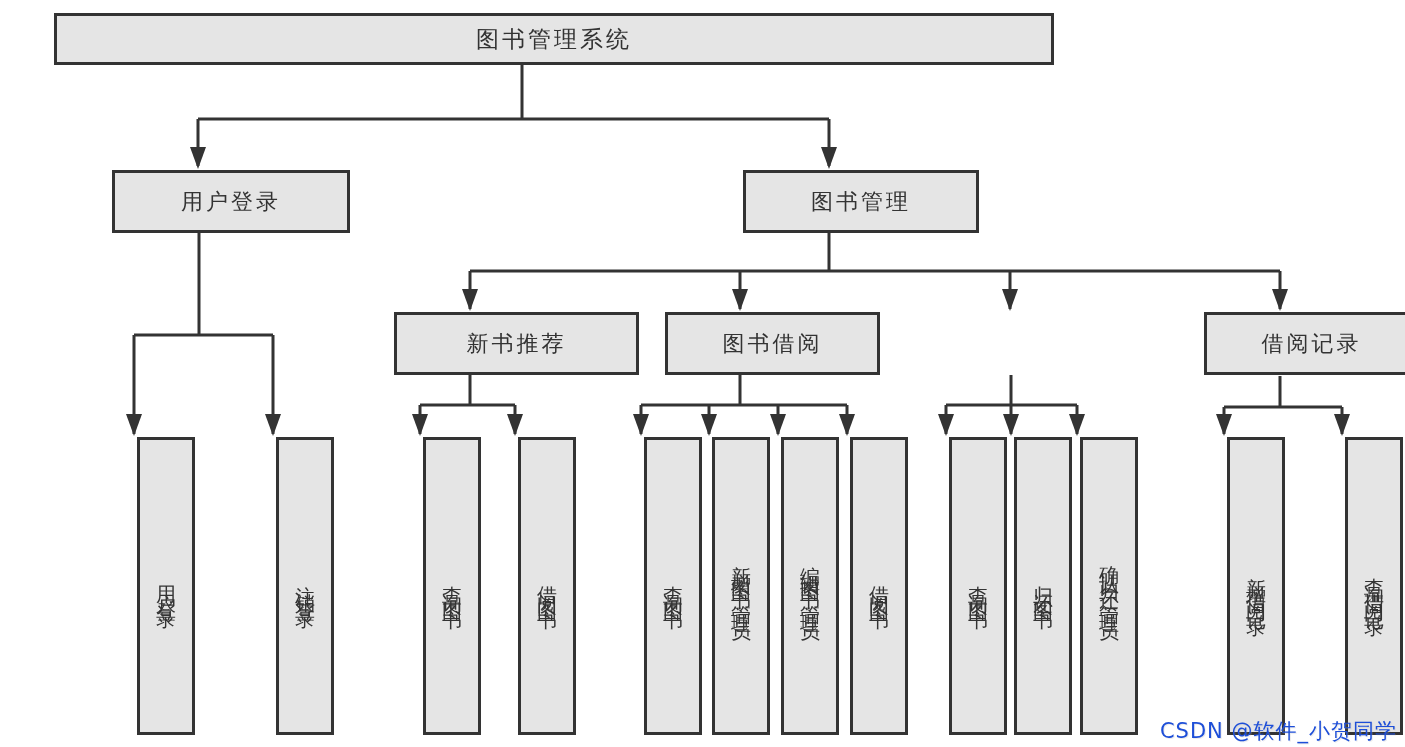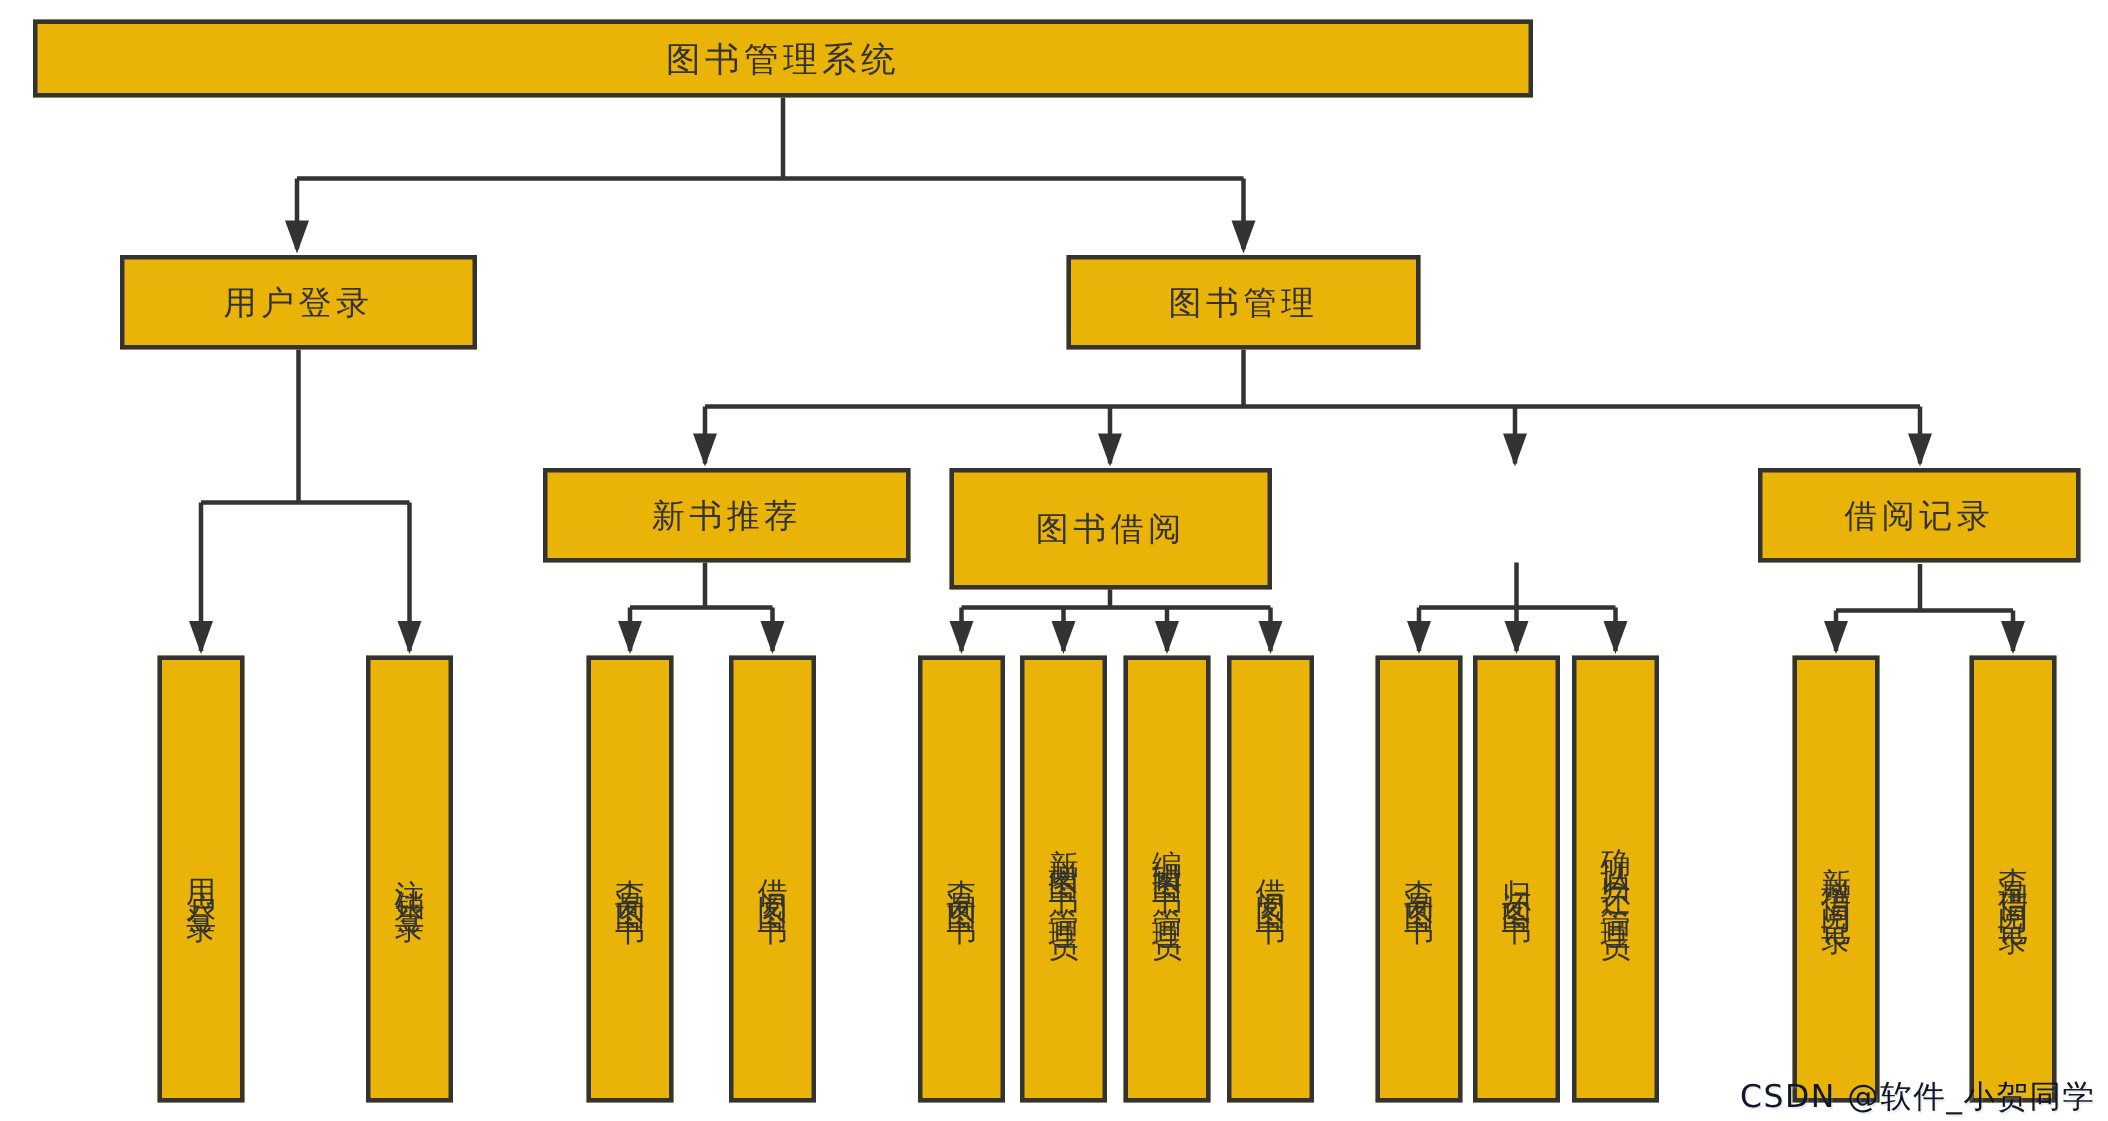--- a/index.html
+++ b/index.html
@@ -2,34 +2,35 @@
 <html><head>
 <meta charset="utf-8">
 <style>
   html,body{margin:0;padding:0;background:#ffffff;}
   .stage{
     position:relative;width:1405px;height:747px;background:#ffffff;overflow:hidden;
     font-family:"DejaVu Sans",sans-serif;color:#333333;
   }
   .stage svg{position:absolute;left:0;top:0;z-index:0;}
   .node{
-    position:absolute;box-sizing:border-box;background:#eab308;
+    position:absolute;box-sizing:border-box;background:#e5e5e5;
     border:3px solid #333333;display:flex;align-items:center;justify-content:center;
     z-index:1;
+    margin-left:32px;
   }
   .hbox{font-size:22px;letter-spacing:3px;white-space:nowrap;}
   .hbox.root{font-size:23px;}
   .vbox{
     writing-mode:vertical-rl;text-orientation:mixed;
     font-size:20px;letter-spacing:8px;line-height:1.15;
     width:58px;height:298px;top:437px;
   }
   .watermark{
     position:absolute;right:8px;bottom:2px;z-index:2;
-    font-size:21px;letter-spacing:1px;color:#0f172a;white-space:nowrap;
+    font-size:21px;letter-spacing:1px;color:#1d4ed8;white-space:nowrap;
     text-shadow:1px 1px 0 rgba(180,180,180,0.25);
   }
 </style>
 </head>
 <body>
 
 <div class="stage">
 
   <svg width="1405" height="747" viewBox="0 0 1405 747">
     <g stroke="#333333" stroke-width="3" fill="none">
@@ -78,21 +79,21 @@
   <div class="node hbox" style="left:80px;top:170px;width:238px;height:63px">
     <span>用户登录</span>
   </div>
   <div class="node hbox" style="left:711px;top:170px;width:236px;height:63px">
     <span>图书管理</span>
   </div>
 
   <div class="node hbox" style="left:362px;top:312px;width:245px;height:63px">
     <span>新书推荐</span>
   </div>
-  <div class="node hbox" style="left:633px;top:312px;width:215px;height:81px">
+  <div class="node hbox" style="left:633px;top:312px;width:215px;height:63px">
     <span>图书借阅</span>
   </div>
   <div class="node hbox" style="left:1172px;top:312px;width:215px;height:63px">
     <span>借阅记录</span>
   </div>
 
   <div class="node vbox" style="left:105px">
     <span>用户登录</span>
   </div>
   <div class="node vbox" style="left:244px">

